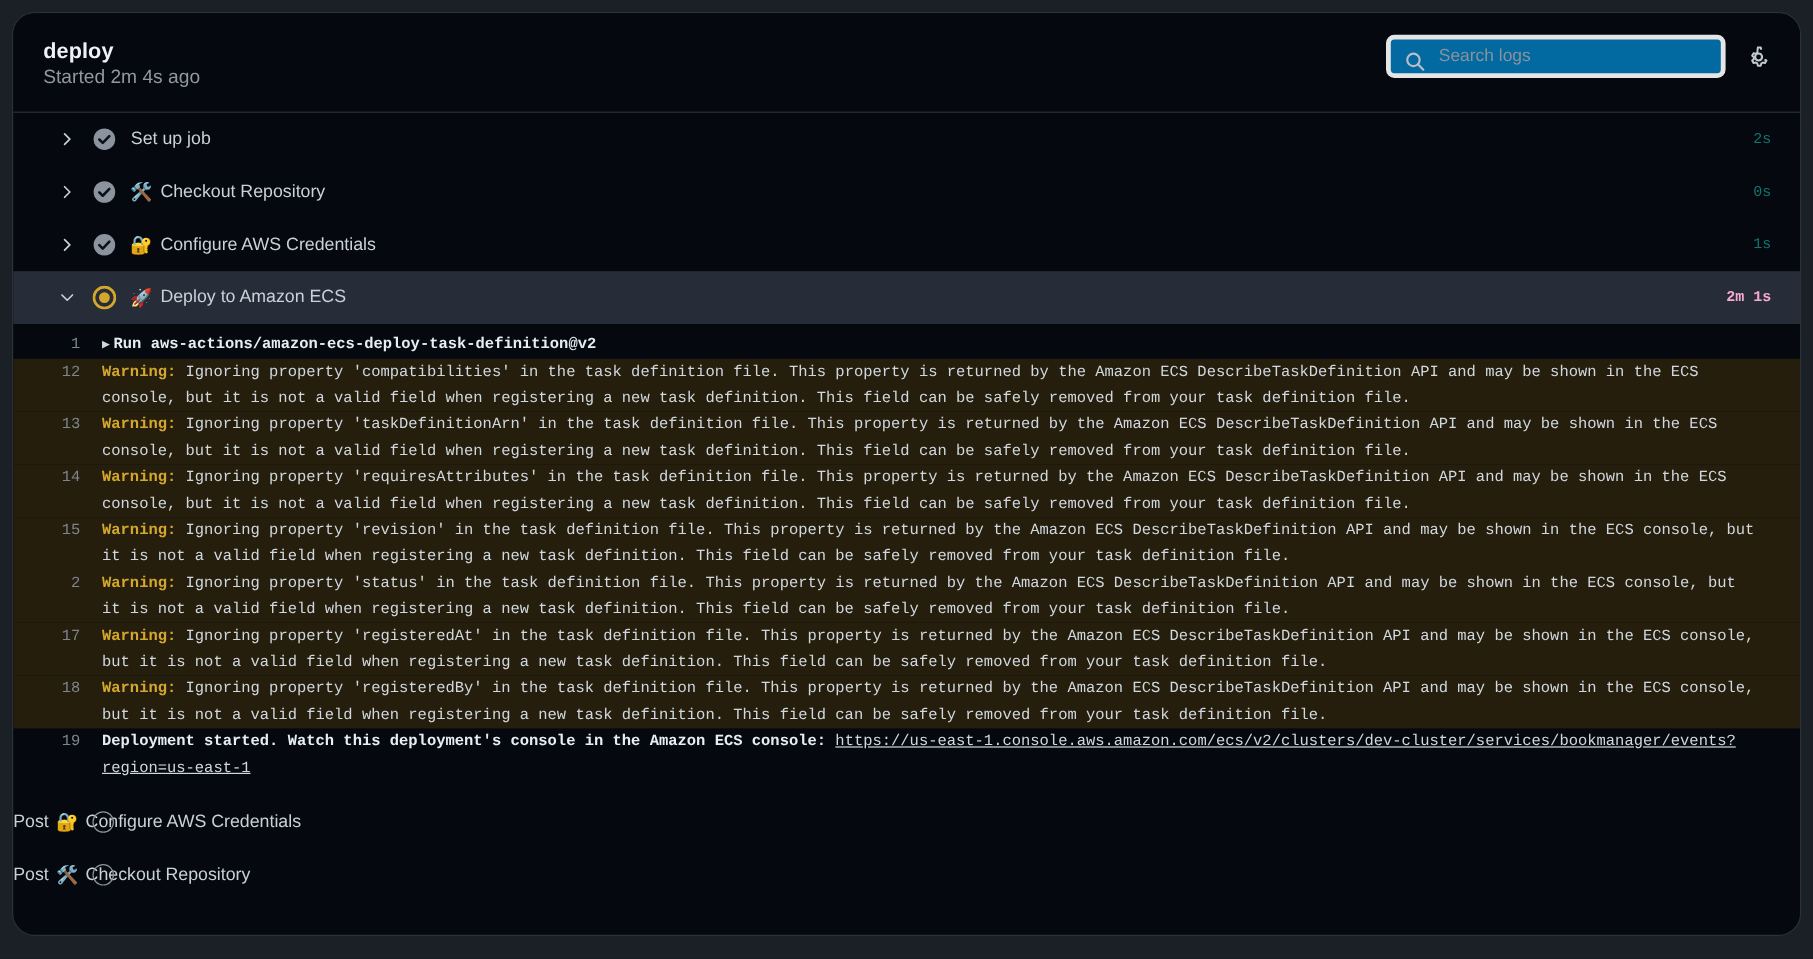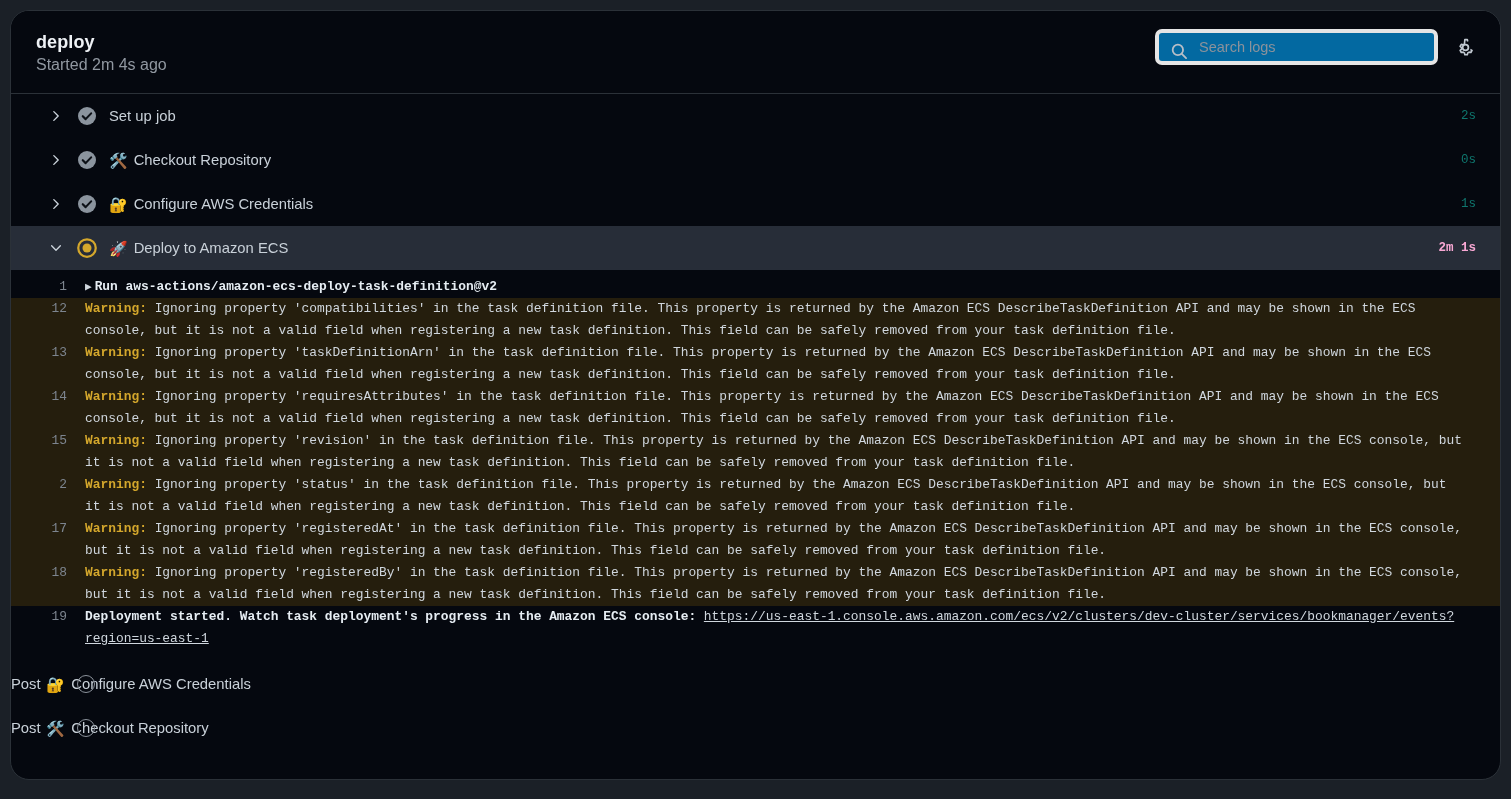--- a/index.html
+++ b/index.html
@@ -297,21 +297,21 @@
       <span class="ltxt"><span class="wlabel">Warning:</span><span> Ignoring property 'registeredAt' in the task definition file. This property is returned by the Amazon ECS DescribeTaskDefinition API and may be shown in the ECS console, but it is not a valid field when registering a new task definition. This field can be safely removed from your task definition file.</span></span>
     </div>
 
     <div class="log-line warn">
       <span class="ln">18</span>
       <span class="ltxt"><span class="wlabel">Warning:</span><span> Ignoring property 'registeredBy' in the task definition file. This property is returned by the Amazon ECS DescribeTaskDefinition API and may be shown in the ECS console, but it is not a valid field when registering a new task definition. This field can be safely removed from your task definition file.</span></span>
     </div>
 
     <div class="log-line">
       <span class="ln">19</span>
-      <span class="ltxt"><span class="cmd">Deployment started. Watch task deployment's progress in the Amazon ECS console: </span><a class="loglink" href="#">https://us-east-1.console.aws.amazon.com/ecs/v2/clusters/dev-cluster/services/bookmanager/events?region=us-east-1</a></span>
+      <span class="ltxt"><span class="cmd">Deployment started. Watch this deployment's console in the Amazon ECS console: </span><a class="loglink" href="#">https://us-east-1.console.aws.amazon.com/ecs/v2/clusters/dev-cluster/services/bookmanager/events?region=us-east-1</a></span>
     </div>
   </div>
 
   <div class="spacer-8"></div>
 
   <div class="post-row">
     <span class="pending-circle"></span>
     <span class="post-label">
       <span>Post</span>
       <span class="emoji">🔐</span>

